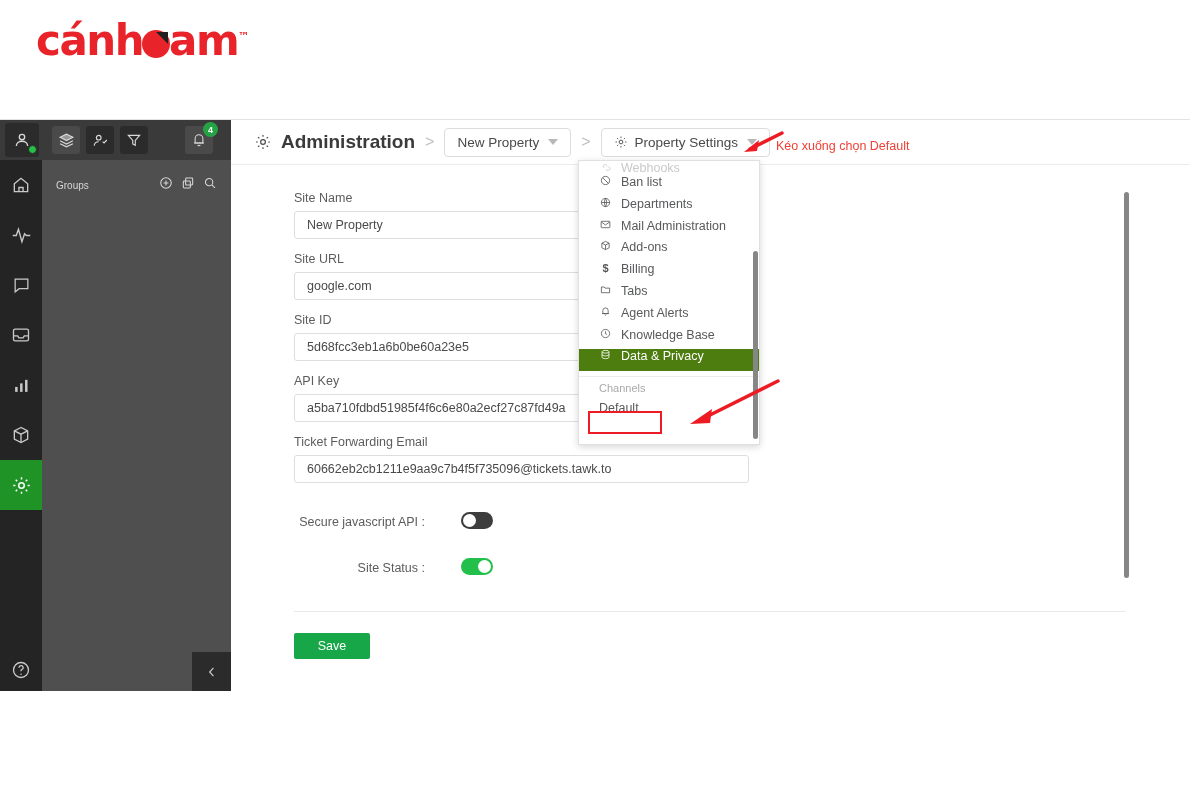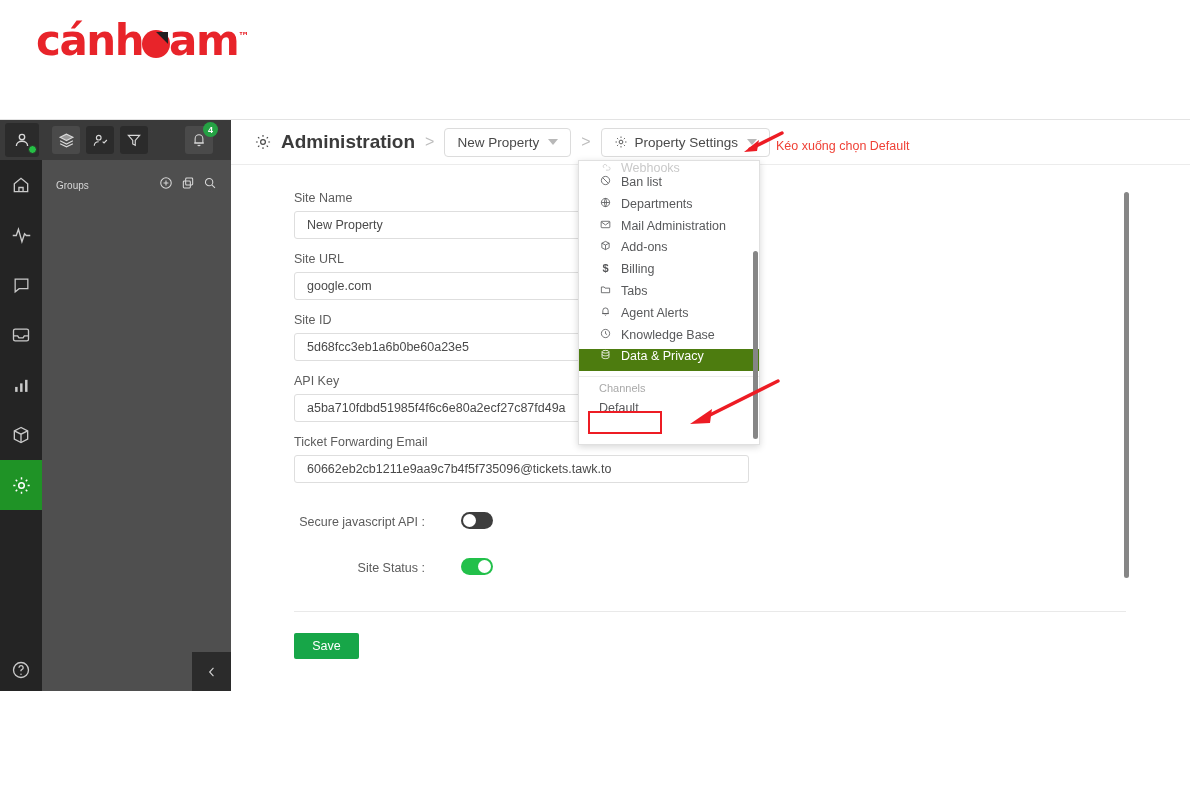--- a/index.html
+++ b/index.html
@@ -169,21 +169,21 @@
   .switch .knob {
     position: absolute; top: 2px; width: 13px; height: 13px;
     border-radius: 50%; background: #fff;
   }
   .switch.off .knob { left: 2px; }
   .switch.on  .knob { right: 2px; }
   .divider {
     width: 832px; height: 1px; background: #e9e9e9; margin: 36px 0 0 0;
   }
   .save-btn {
-    margin-top: 21px; width: 65px; height: 26px; background: #17a648;
+    margin-top: 21px; width: 76px; height: 26px; background: #17a648;
     color: #fff; font-size: 12.5px; border-radius: 2px;
     display: flex; align-items: center; justify-content: center;
   }
 
   
   .vscroll {
     position: absolute; width: 5px; border-radius: 3px; background: #868686;
   }
 
   

